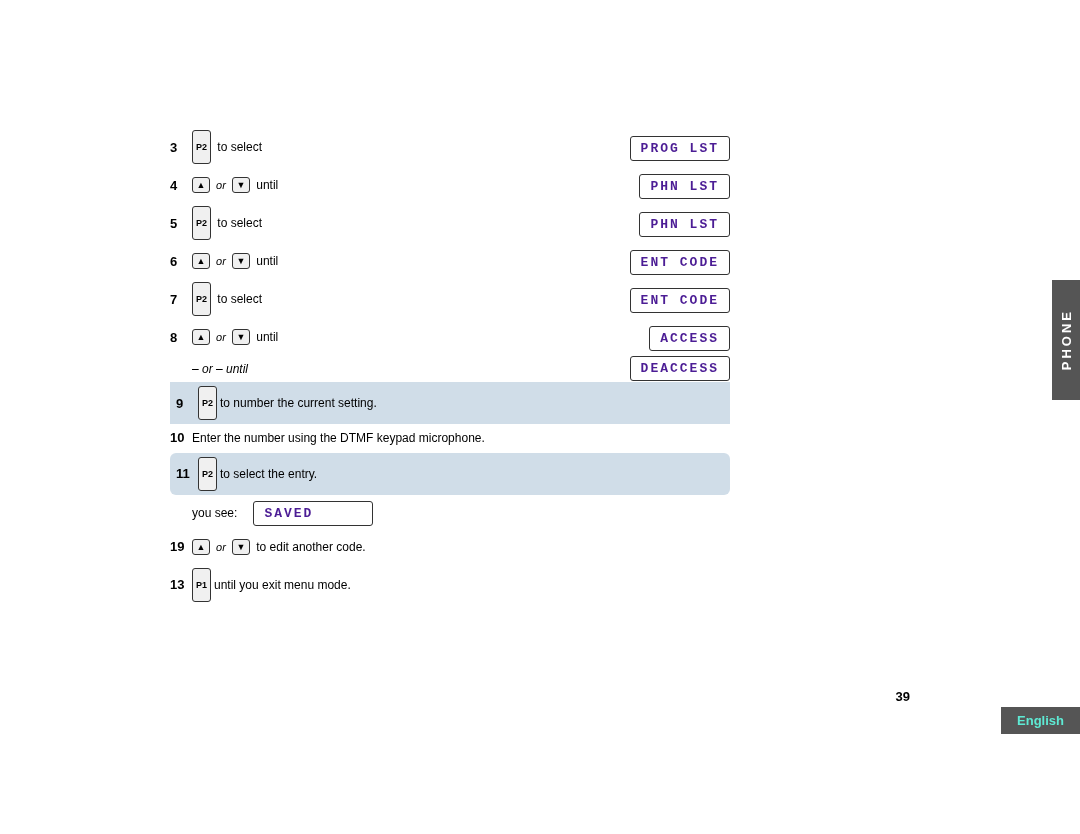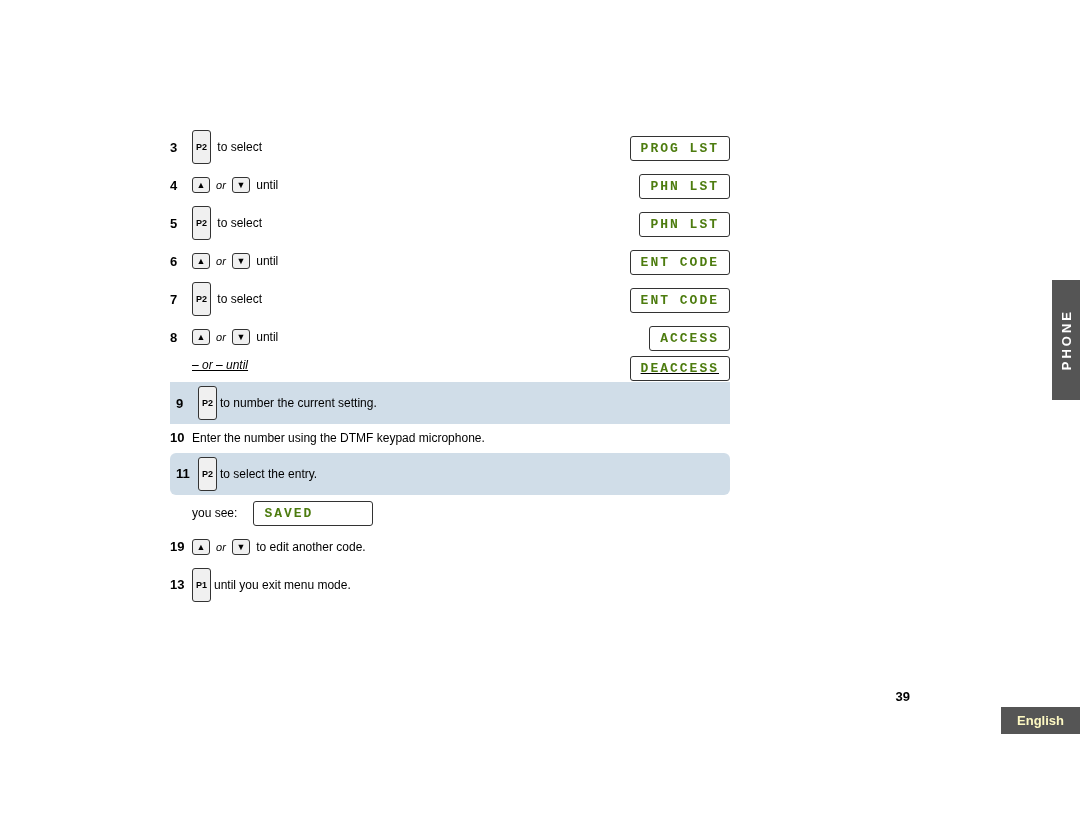--- a/index.html
+++ b/index.html
@@ -58,43 +58,42 @@
       height: 16px;
     }
 
     .lcd-display {
       border: 1.5px solid #333;
       border-radius: 3px;
       padding: 4px 10px;
       font-family: 'Courier New', monospace;
       font-size: 13px;
       font-weight: bold;
-      color: #4d7c0f;
+      color: #4c1d95;
       min-width: 120px;
       text-align: left;
       background: #fff;
       letter-spacing: 2px;
     }
 
     .step-display-area {
       margin-left: auto;
     }
 
     .or-text {
       font-size: 11px;
       color: #000;
       font-style: italic;
     }
 
     .sub-row {
       display: flex;
-      align-items: flex-start;
+      align-items: flex-end;
       margin-bottom: 6px;
       padding-left: 22px;
-      text-decoration: underline;
     }
 
     .step-9-row {
       background: #d0dde8;
       padding: 4px 6px;
       display: flex;
       align-items: center;
       margin-bottom: 6px;
     }
 
@@ -169,21 +168,21 @@
       color: #000;
       font-weight: bold;
     }
 
     
     .english-badge {
       position: absolute;
       bottom: 100px;
       right: 0;
       background: #555;
-      color: #fef9c3;
+      color: #5eead4;
       font-size: 13px;
       font-weight: bold;
       padding: 6px 16px;
     }
 
     .arrow-up {
       display: inline-flex;
       align-items: center;
       justify-content: center;
       border: 1px solid #333;

